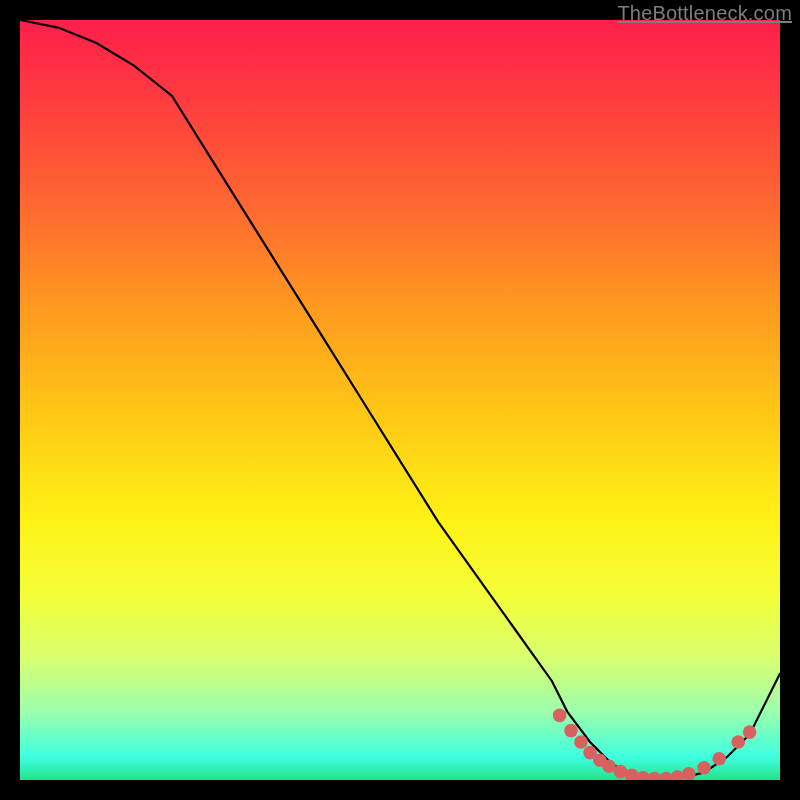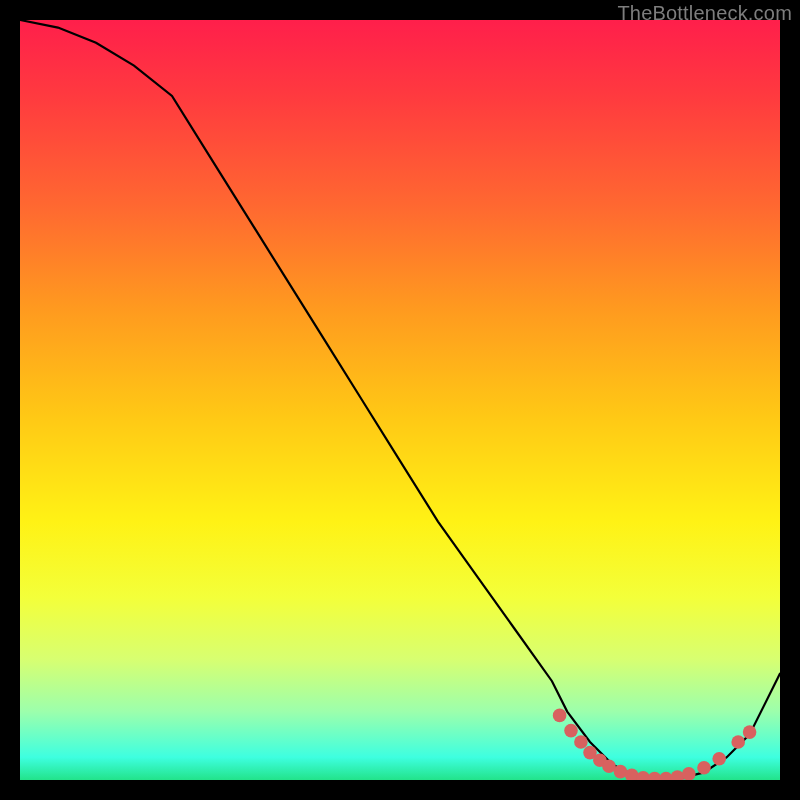--- a/index.html
+++ b/index.html
@@ -54,20 +54,21 @@
     height: 100%;
   }
   .watermark {
     position: absolute;
     top: 2px;
     right: 8px;
     color: #7d7d7d;
     font-size: 20px;
     letter-spacing: 0.2px;
     user-select: none;
+    text-decoration: underline;
   }
 </style>
 </head>
 <body>
 
 <div class="stage">
 
   <div class="plot">
     <div class="grad"></div>
     <svg class="overlay-svg" viewBox="0 0 760 760" preserveAspectRatio="none">

